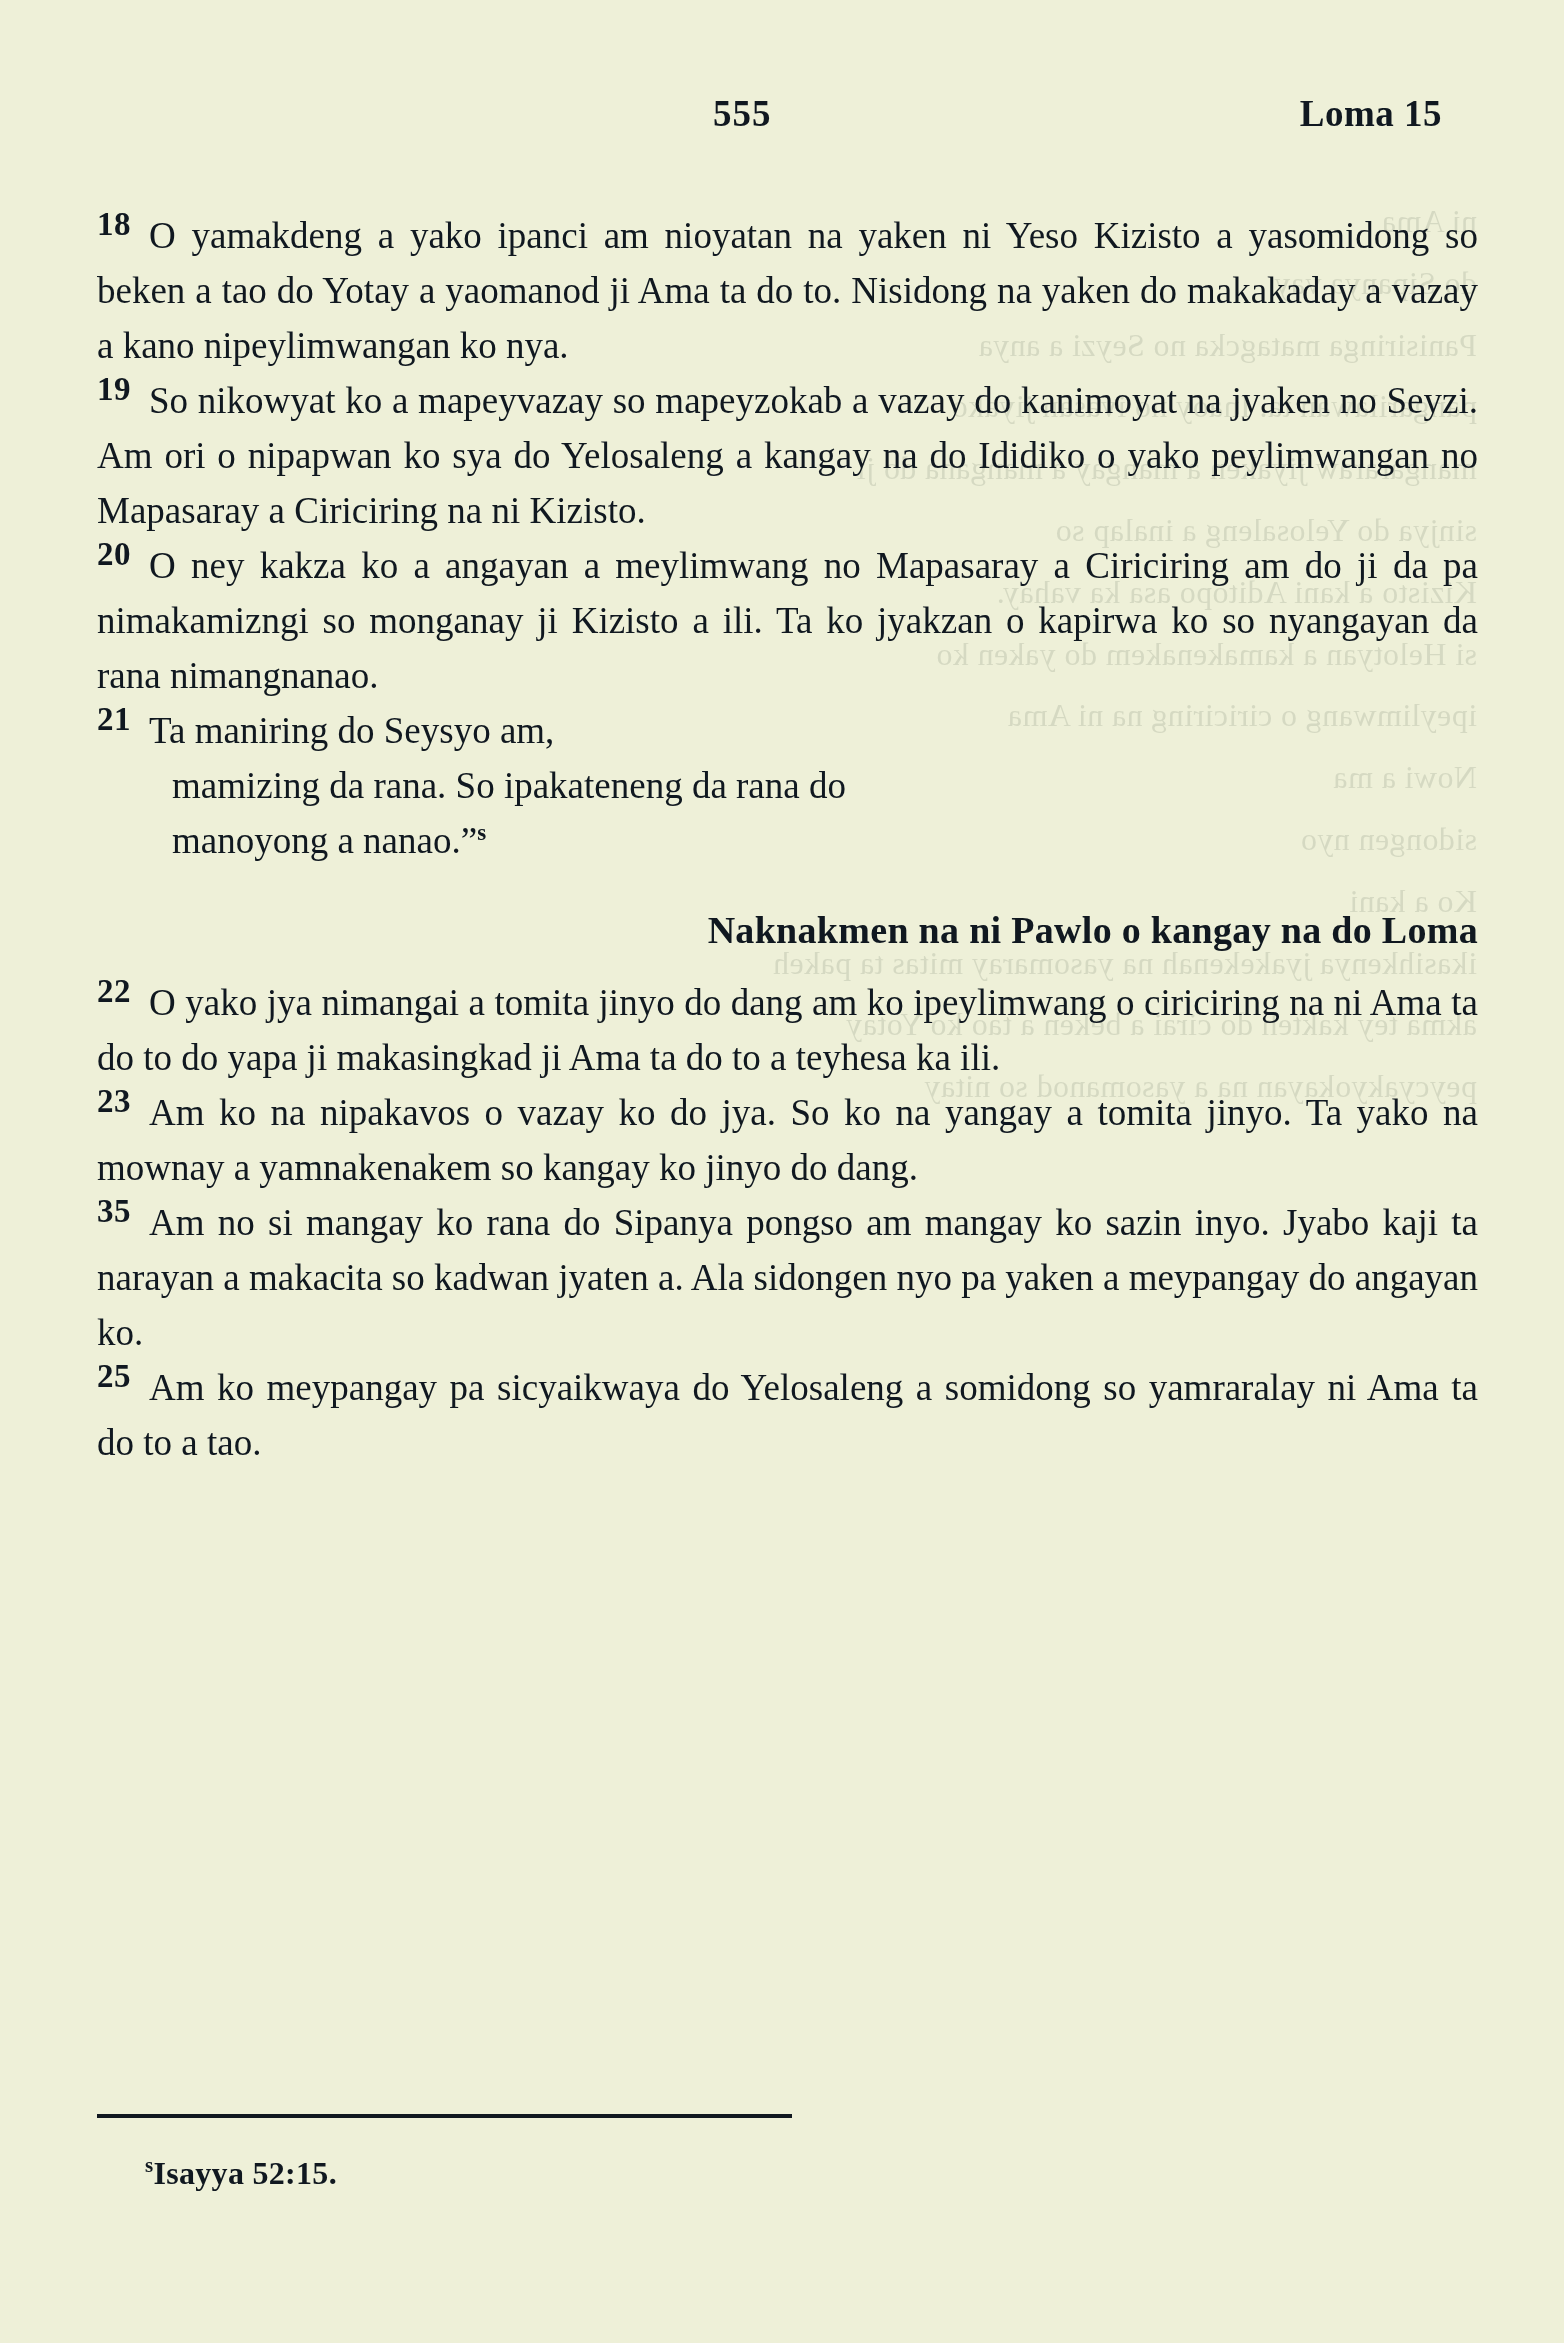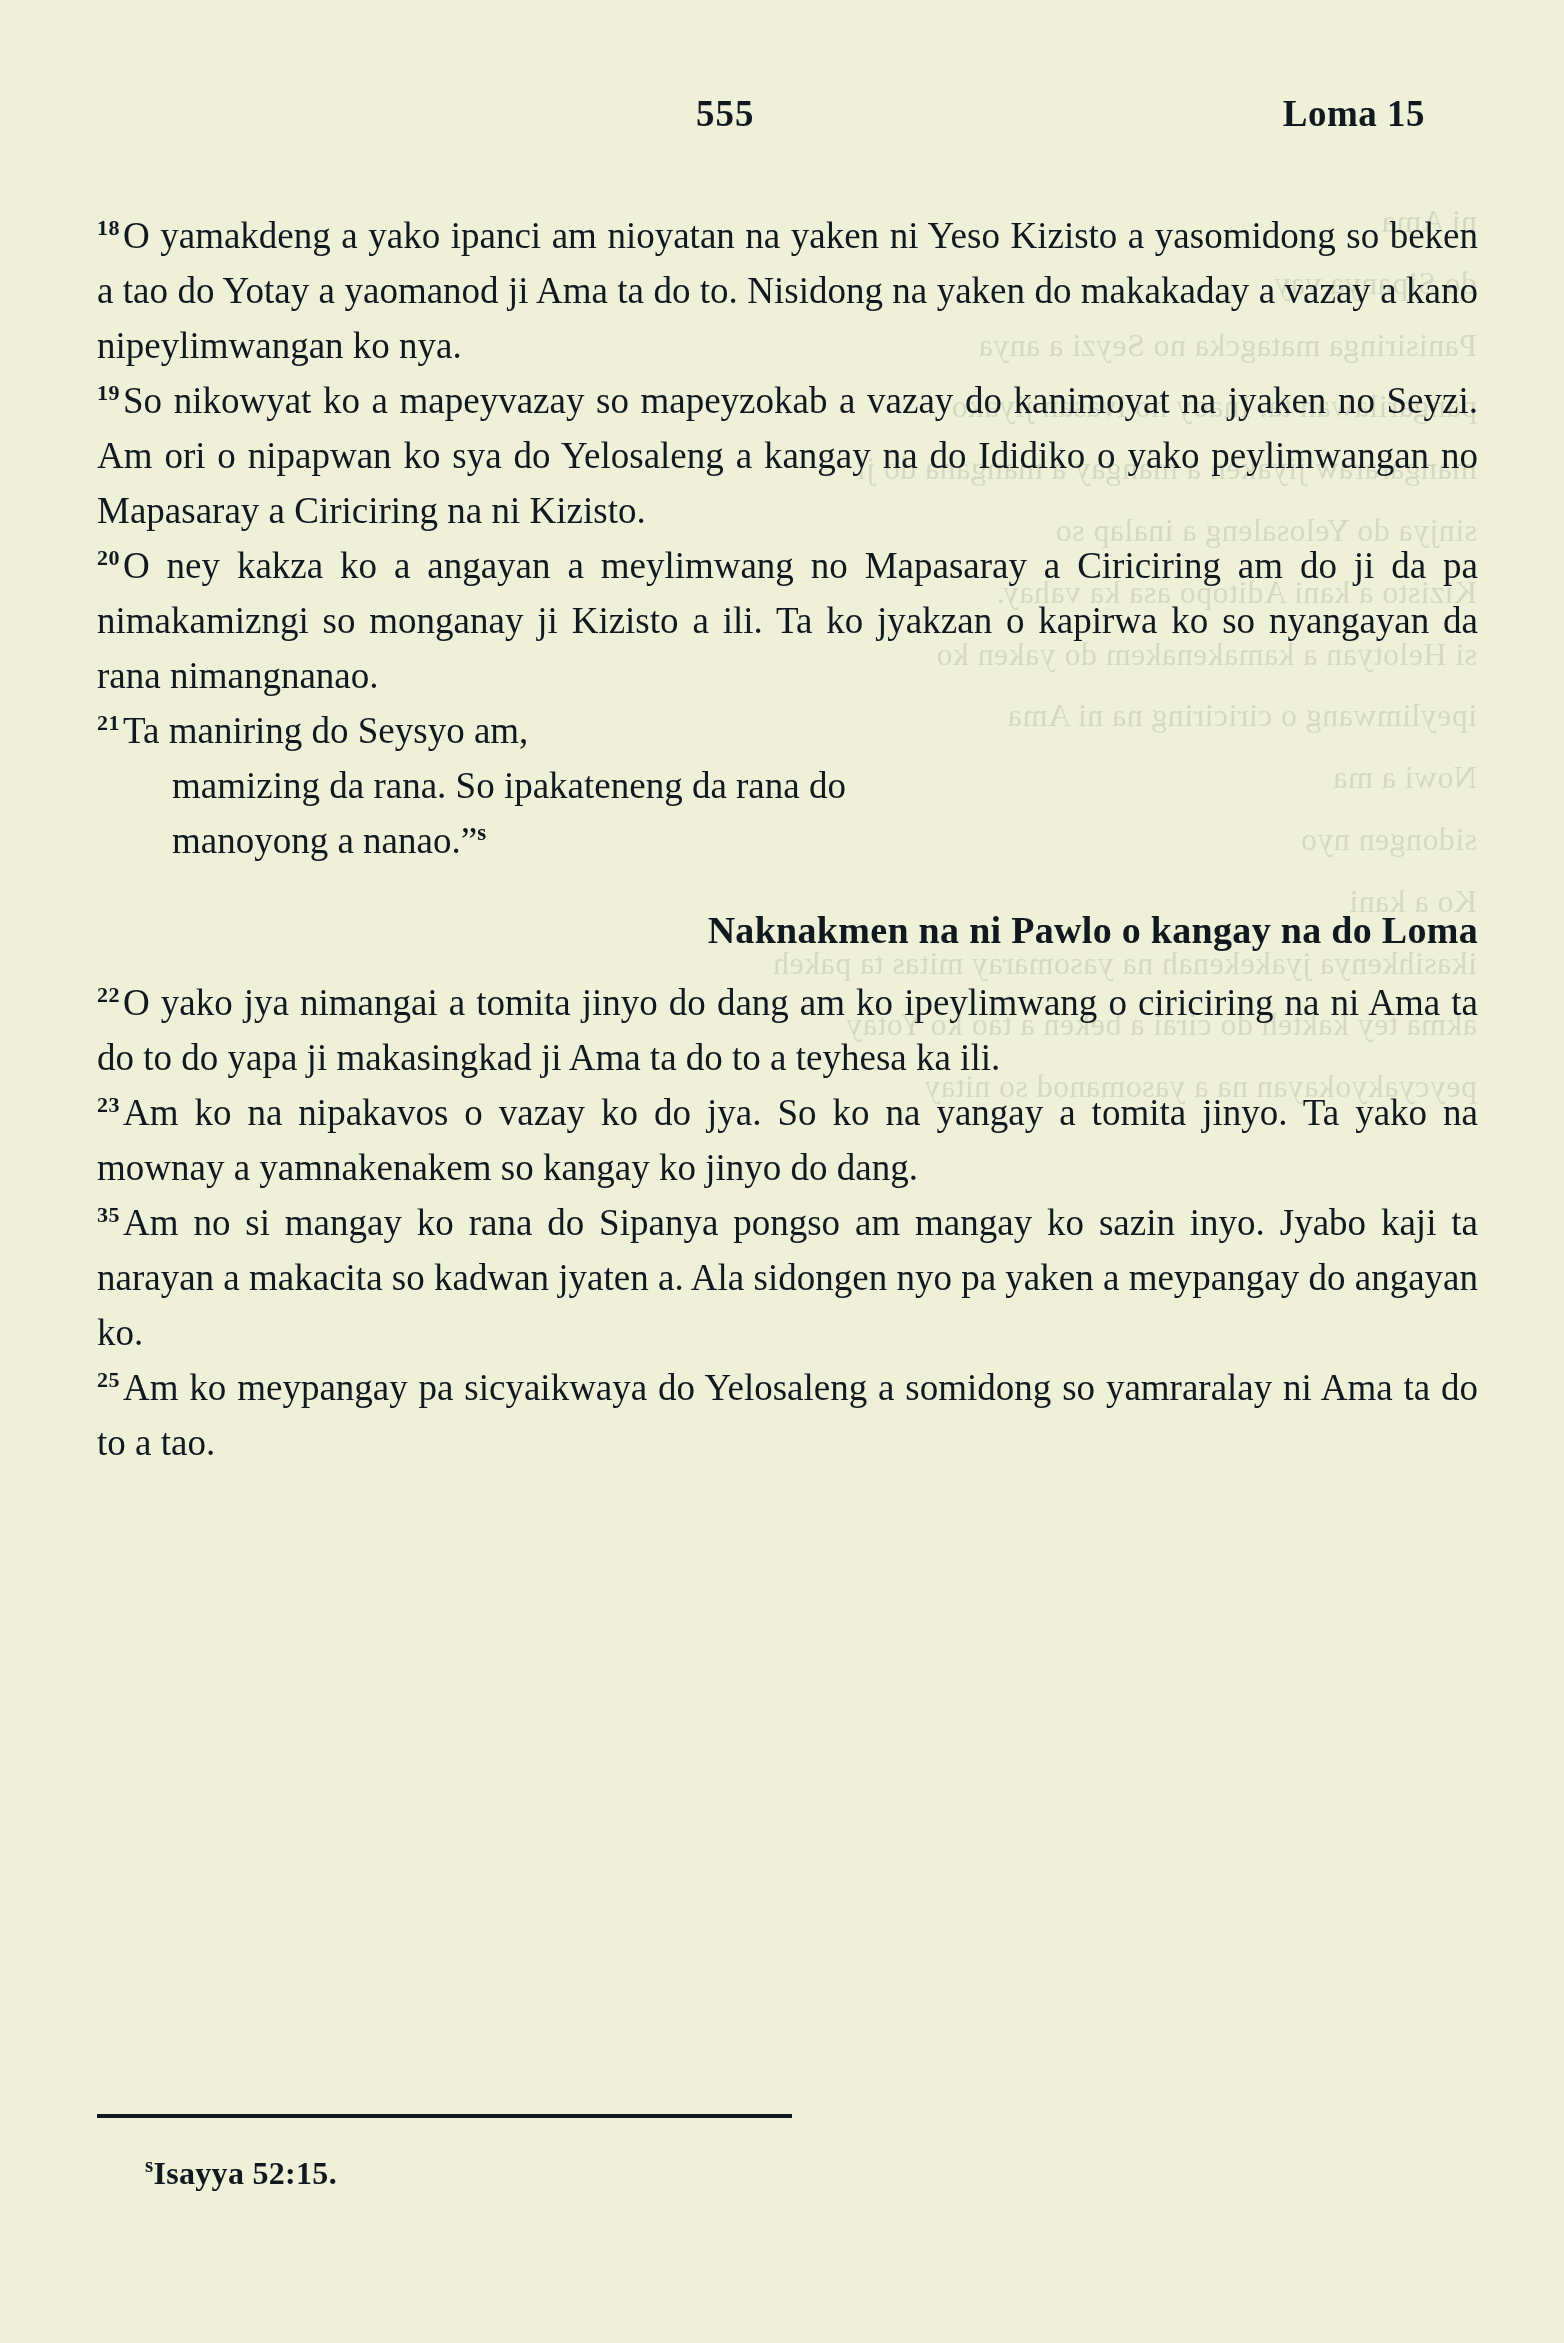--- a/index.html
+++ b/index.html
@@ -43,21 +43,21 @@
 
   .content {
     position: absolute;
     left: 0; top: 0;
     width: 1564px;
     height: 2343px;
   }
   .header {
     position: absolute;
     top: 92px;
-    left: 97px;
+    left: 114px;
     width: 1371px;
     height: 44px;
   }
   .page-number {
     position: absolute;
     left: 599px;
     top: 0;
     font-size: 37px;
     font-weight: bold;
     letter-spacing: 1px;
@@ -79,26 +79,26 @@
     line-height: 55px;
     text-align: justify;
   }
   .para {
     margin: 0;
     text-indent: 0;
     text-align: justify;
     text-align-last: left;
   }
   .vnum {
-    font-size: 22px;
+    font-size: 33px;
     font-weight: bold;
     vertical-align: super;
     line-height: 0;
     letter-spacing: 0.5px;
-    margin-right: 3px;
+    margin-right: 18px;
   }
   .poetry {
     margin: 0;
     padding-left: 75px;
     text-align: justify;
     text-align-last: left;
   }
   .subhead {
     margin: 35px 0 17.4px 0;
     text-align: right;

